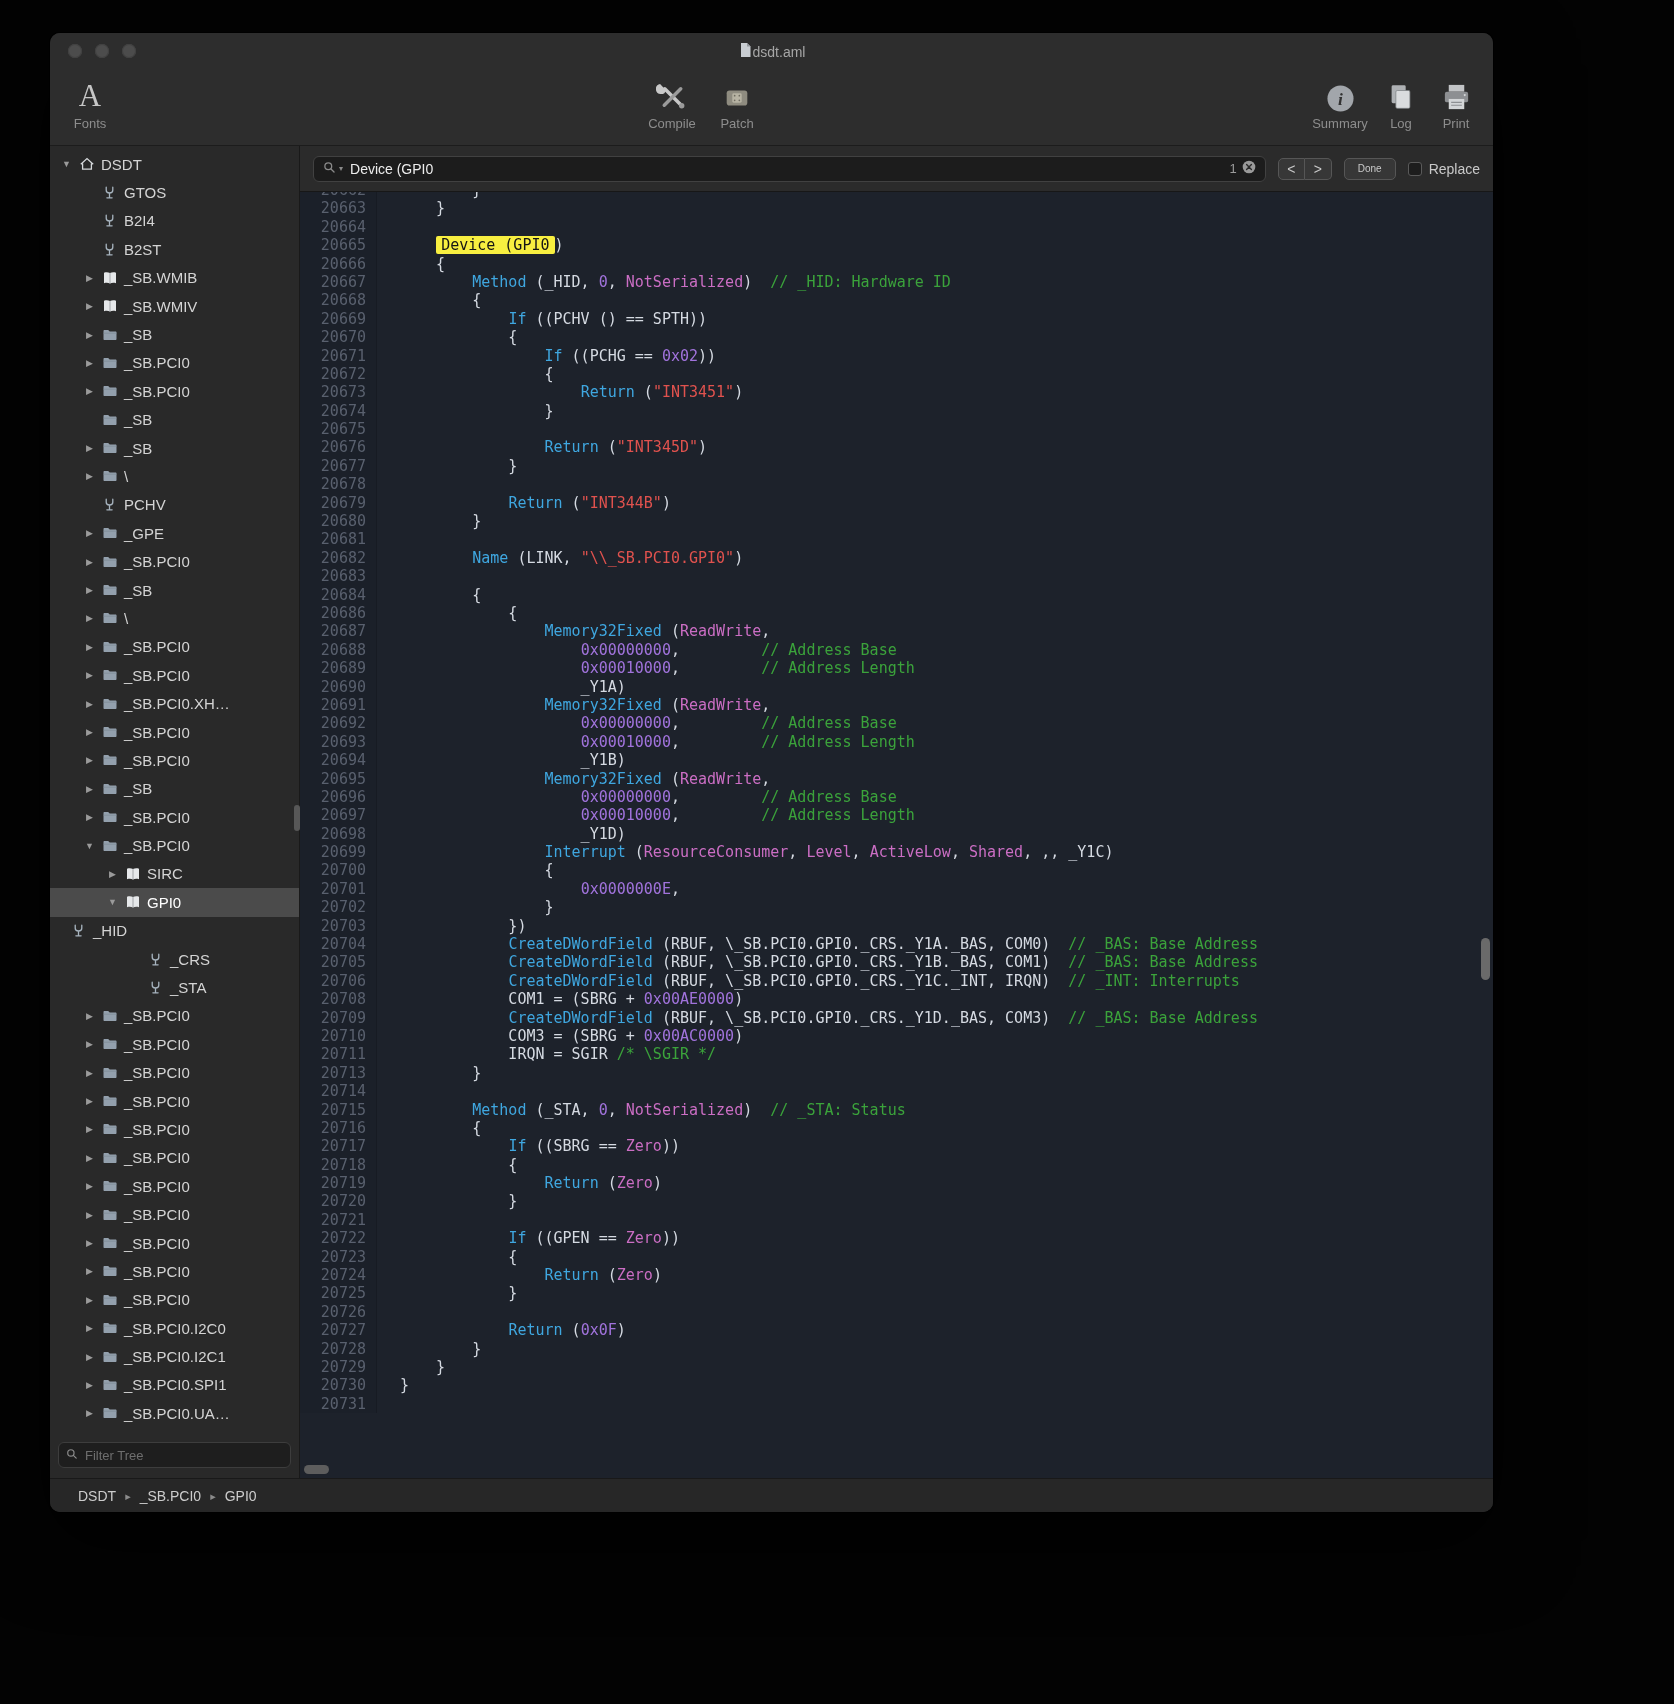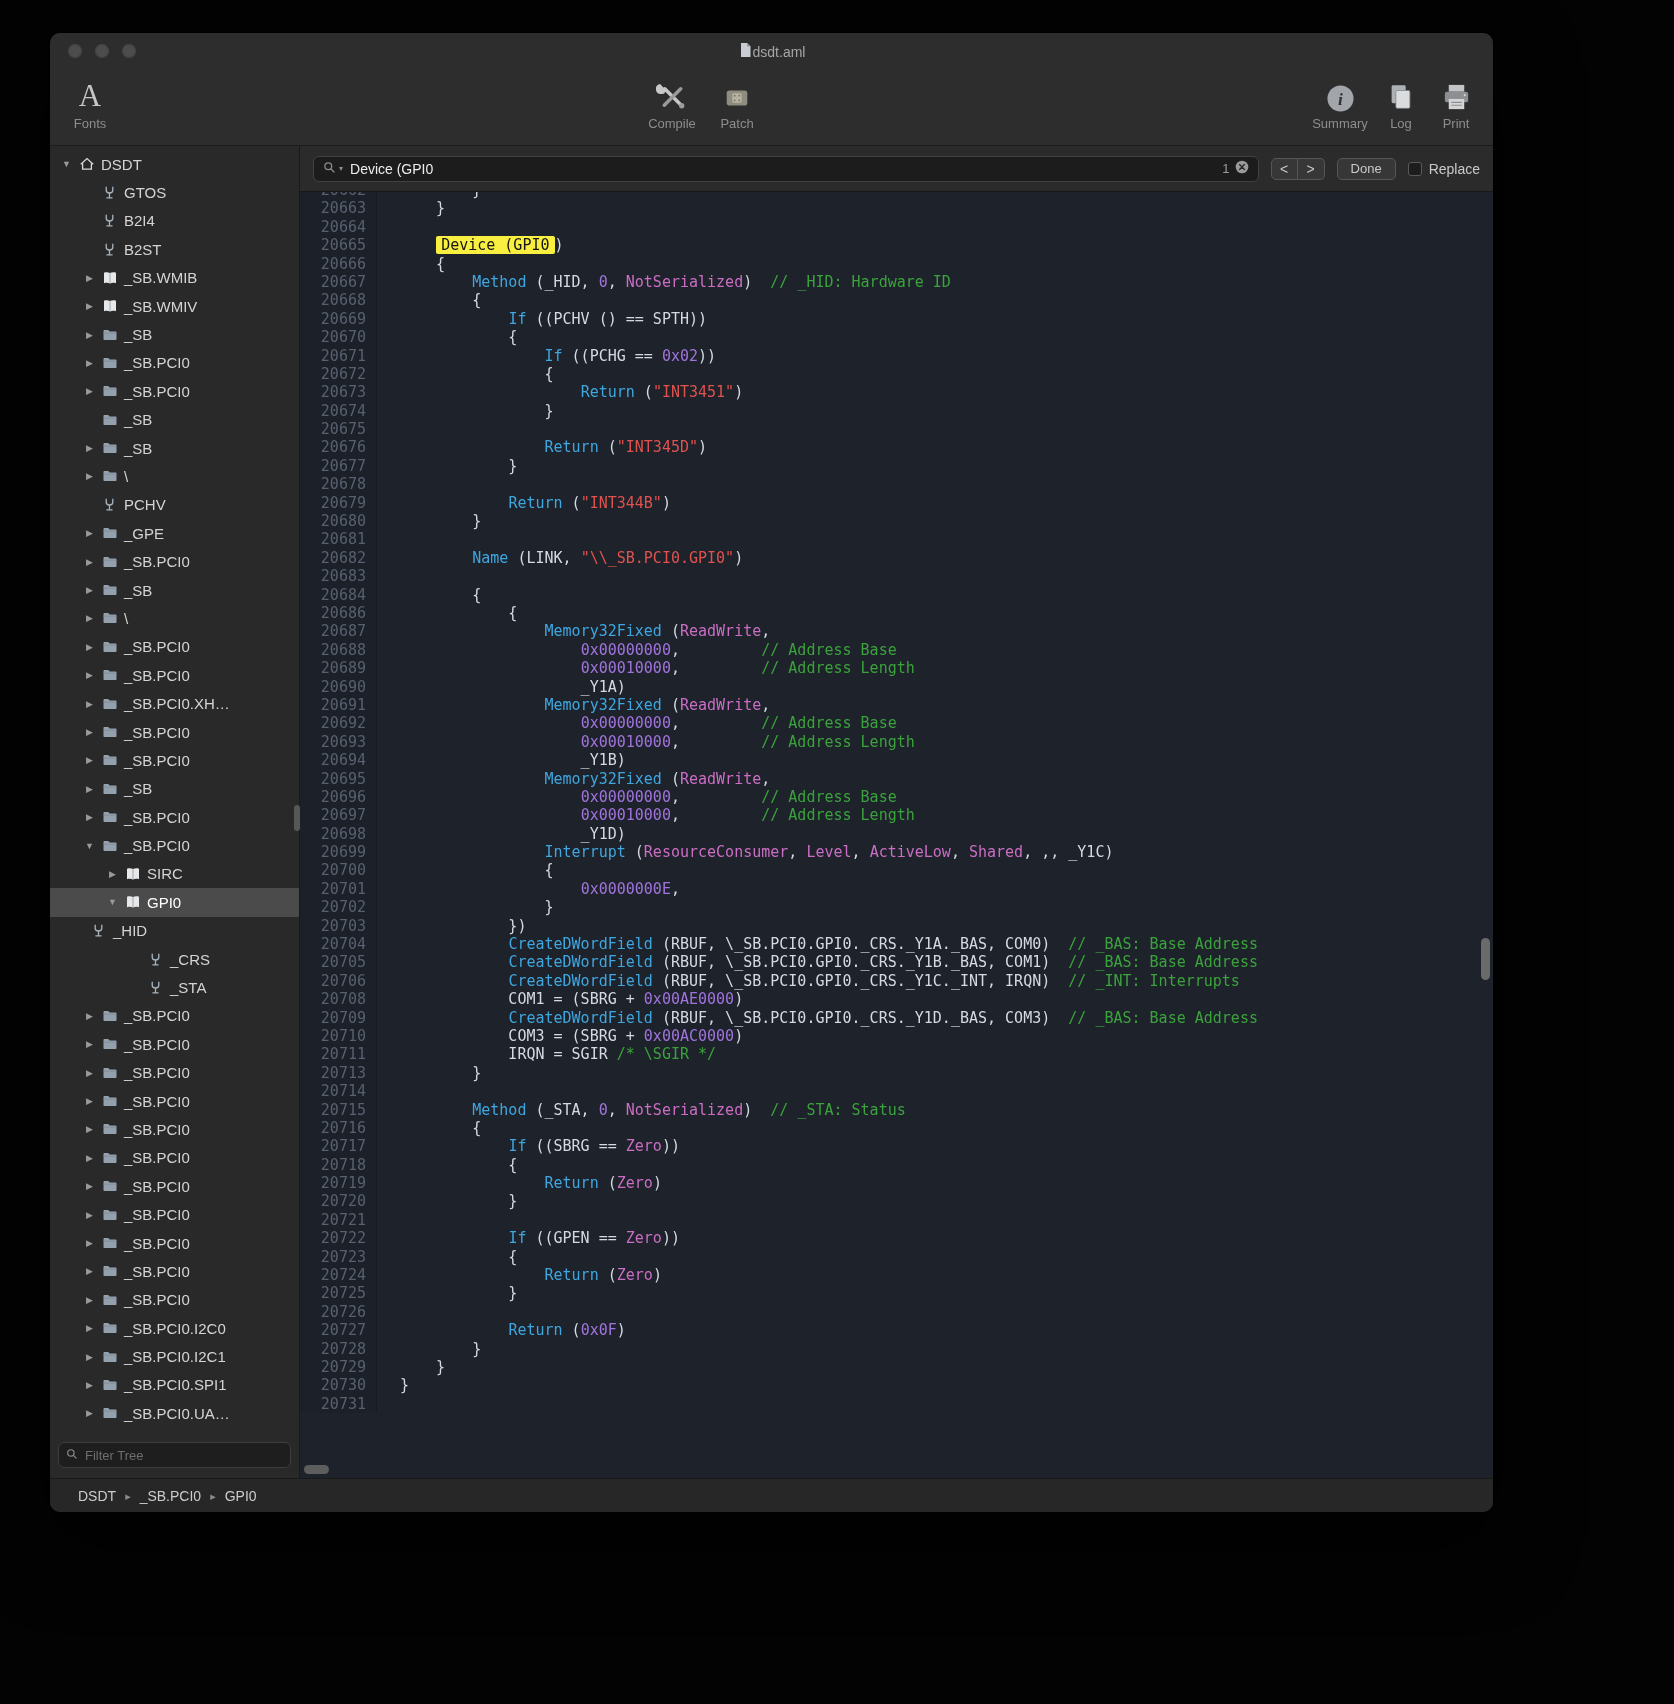--- a/index.html
+++ b/index.html
@@ -34,21 +34,21 @@
   .editor{flex:1;display:flex;flex-direction:column;min-width:0;position:relative;background:#1d222b;}
   .findbar{height:45px;flex:none;background:#2b2b2b;border-bottom:1px solid #171717;display:flex;align-items:center;gap:12px;padding:0 13px;}
   .search-field{flex:1;height:26px;box-sizing:border-box;background:#1c1c1c;border:1px solid #414141;border-radius:6px;display:flex;align-items:center;gap:5px;padding:0 9px;min-width:0;}
   .search-field input{flex:1;background:none;border:none;outline:none;color:#ececec;font-size:14px;font-family:inherit;min-width:0;}
   .chev-mini{font-size:8px;color:#8a8a8a;margin-left:-2px;}
   .match-count{color:#9b9b9b;font-size:13px;}
   .stepper{display:flex;flex:none;}
   .step{width:27px;height:22px;box-sizing:border-box;background:#373737;border:1px solid #565656;color:#c9c9c9;display:flex;align-items:center;justify-content:center;font-size:14px;}
   .step.prev{border-radius:5px 0 0 5px;}
   .step.next{border-radius:0 5px 5px 0;border-left:none;}
-  .done{height:22px;box-sizing:border-box;padding:6px 13px;background:#373737;border:1px solid #565656;border-radius:5px;color:#c9c9c9;font-size:13px;display:flex;align-items:center;flex:none;}
+  .done{height:22px;box-sizing:border-box;padding:6px 13px;background:#373737;border:1px solid #565656;border-radius:5px;color:#c9c9c9;font-size:10px;display:flex;align-items:center;flex:none;}
   .replace{display:flex;align-items:center;gap:7px;color:#c9c9c9;font-size:14px;flex:none;}
   .cbox{width:14px;height:14px;box-sizing:border-box;background:#1d1d1d;border:1px solid #5a5a5a;border-radius:3px;}
   .code-wrap{flex:1;position:relative;overflow:hidden;font-family:"DejaVu Sans Mono",monospace;font-size:15px;}
   .code-inner{position:absolute;left:0;right:0;top:-11px;}
   .code-line{display:flex;height:18.4px;line-height:18.4px;}
   .gutter{width:66px;padding-right:10px;flex:none;text-align:right;color:#59606e;background:#1b2029;border-right:1px solid #171b23;}
   .code-text{padding-left:23px;color:#d5dae2;white-space:pre;}
   .k{color:#3fa7e0}.n{color:#a173dc}.c{color:#cb6ec4}.s{color:#e0524e}.cm{color:#3ba33b}.p{color:#d5dae2}
   .hl{background:#f8ef40;color:#151515;border-radius:2px;padding:0 5px;}
   .vscroll{position:absolute;right:3px;top:746px;width:9px;height:42px;border-radius:4.5px;background:#6a6a6a;}
@@ -402,21 +402,21 @@
           <div class="tree-row selected" style="padding-left: 54px;">
             <span class="tree-arrow">▼</span>
             <span class="tree-icon">
               <svg width="16" height="16" viewBox="0 0 16 16">
                 <path d="M8 3.1C6.3 2.1 4.2 2 2 2.7v10.5c2.2-.7 4.3-.6 6 .4 1.7-1 3.8-1.1 6-.4V2.7c-2.2-.7-4.3-.6-6 .4z" fill="#e6e8ea"></path>
                 <path d="M8 3.1v10.5" stroke="#9a9da0" stroke-width=".9"></path>
               </svg>
             </span>
             <span class="tree-label">GPI0</span>
           </div>
-          <div class="tree-row" style=" margin-left: 20px;">
+          <div class="tree-row" style="">
             <span class="tree-arrow" style="visibility: hidden;">▶</span>
             <span class="tree-icon">
               <svg width="15" height="15" viewBox="0 0 16 16">
                 <path d="M4.5 2.3v3.3c0 1.9 1.4 2.9 3.5 2.9s3.5-1 3.5-2.9V2.3M8 8.5v5M5.2 13.7h5.6" fill="none" stroke="#a7b4bf" stroke-width="1.4" stroke-linecap="round"></path>
               </svg>
             </span>
             <span class="tree-label">_HID</span>
           </div>
           <div class="tree-row" style="padding-left: 77px;">
             <span class="tree-arrow" style="visibility: hidden;">▶</span>

